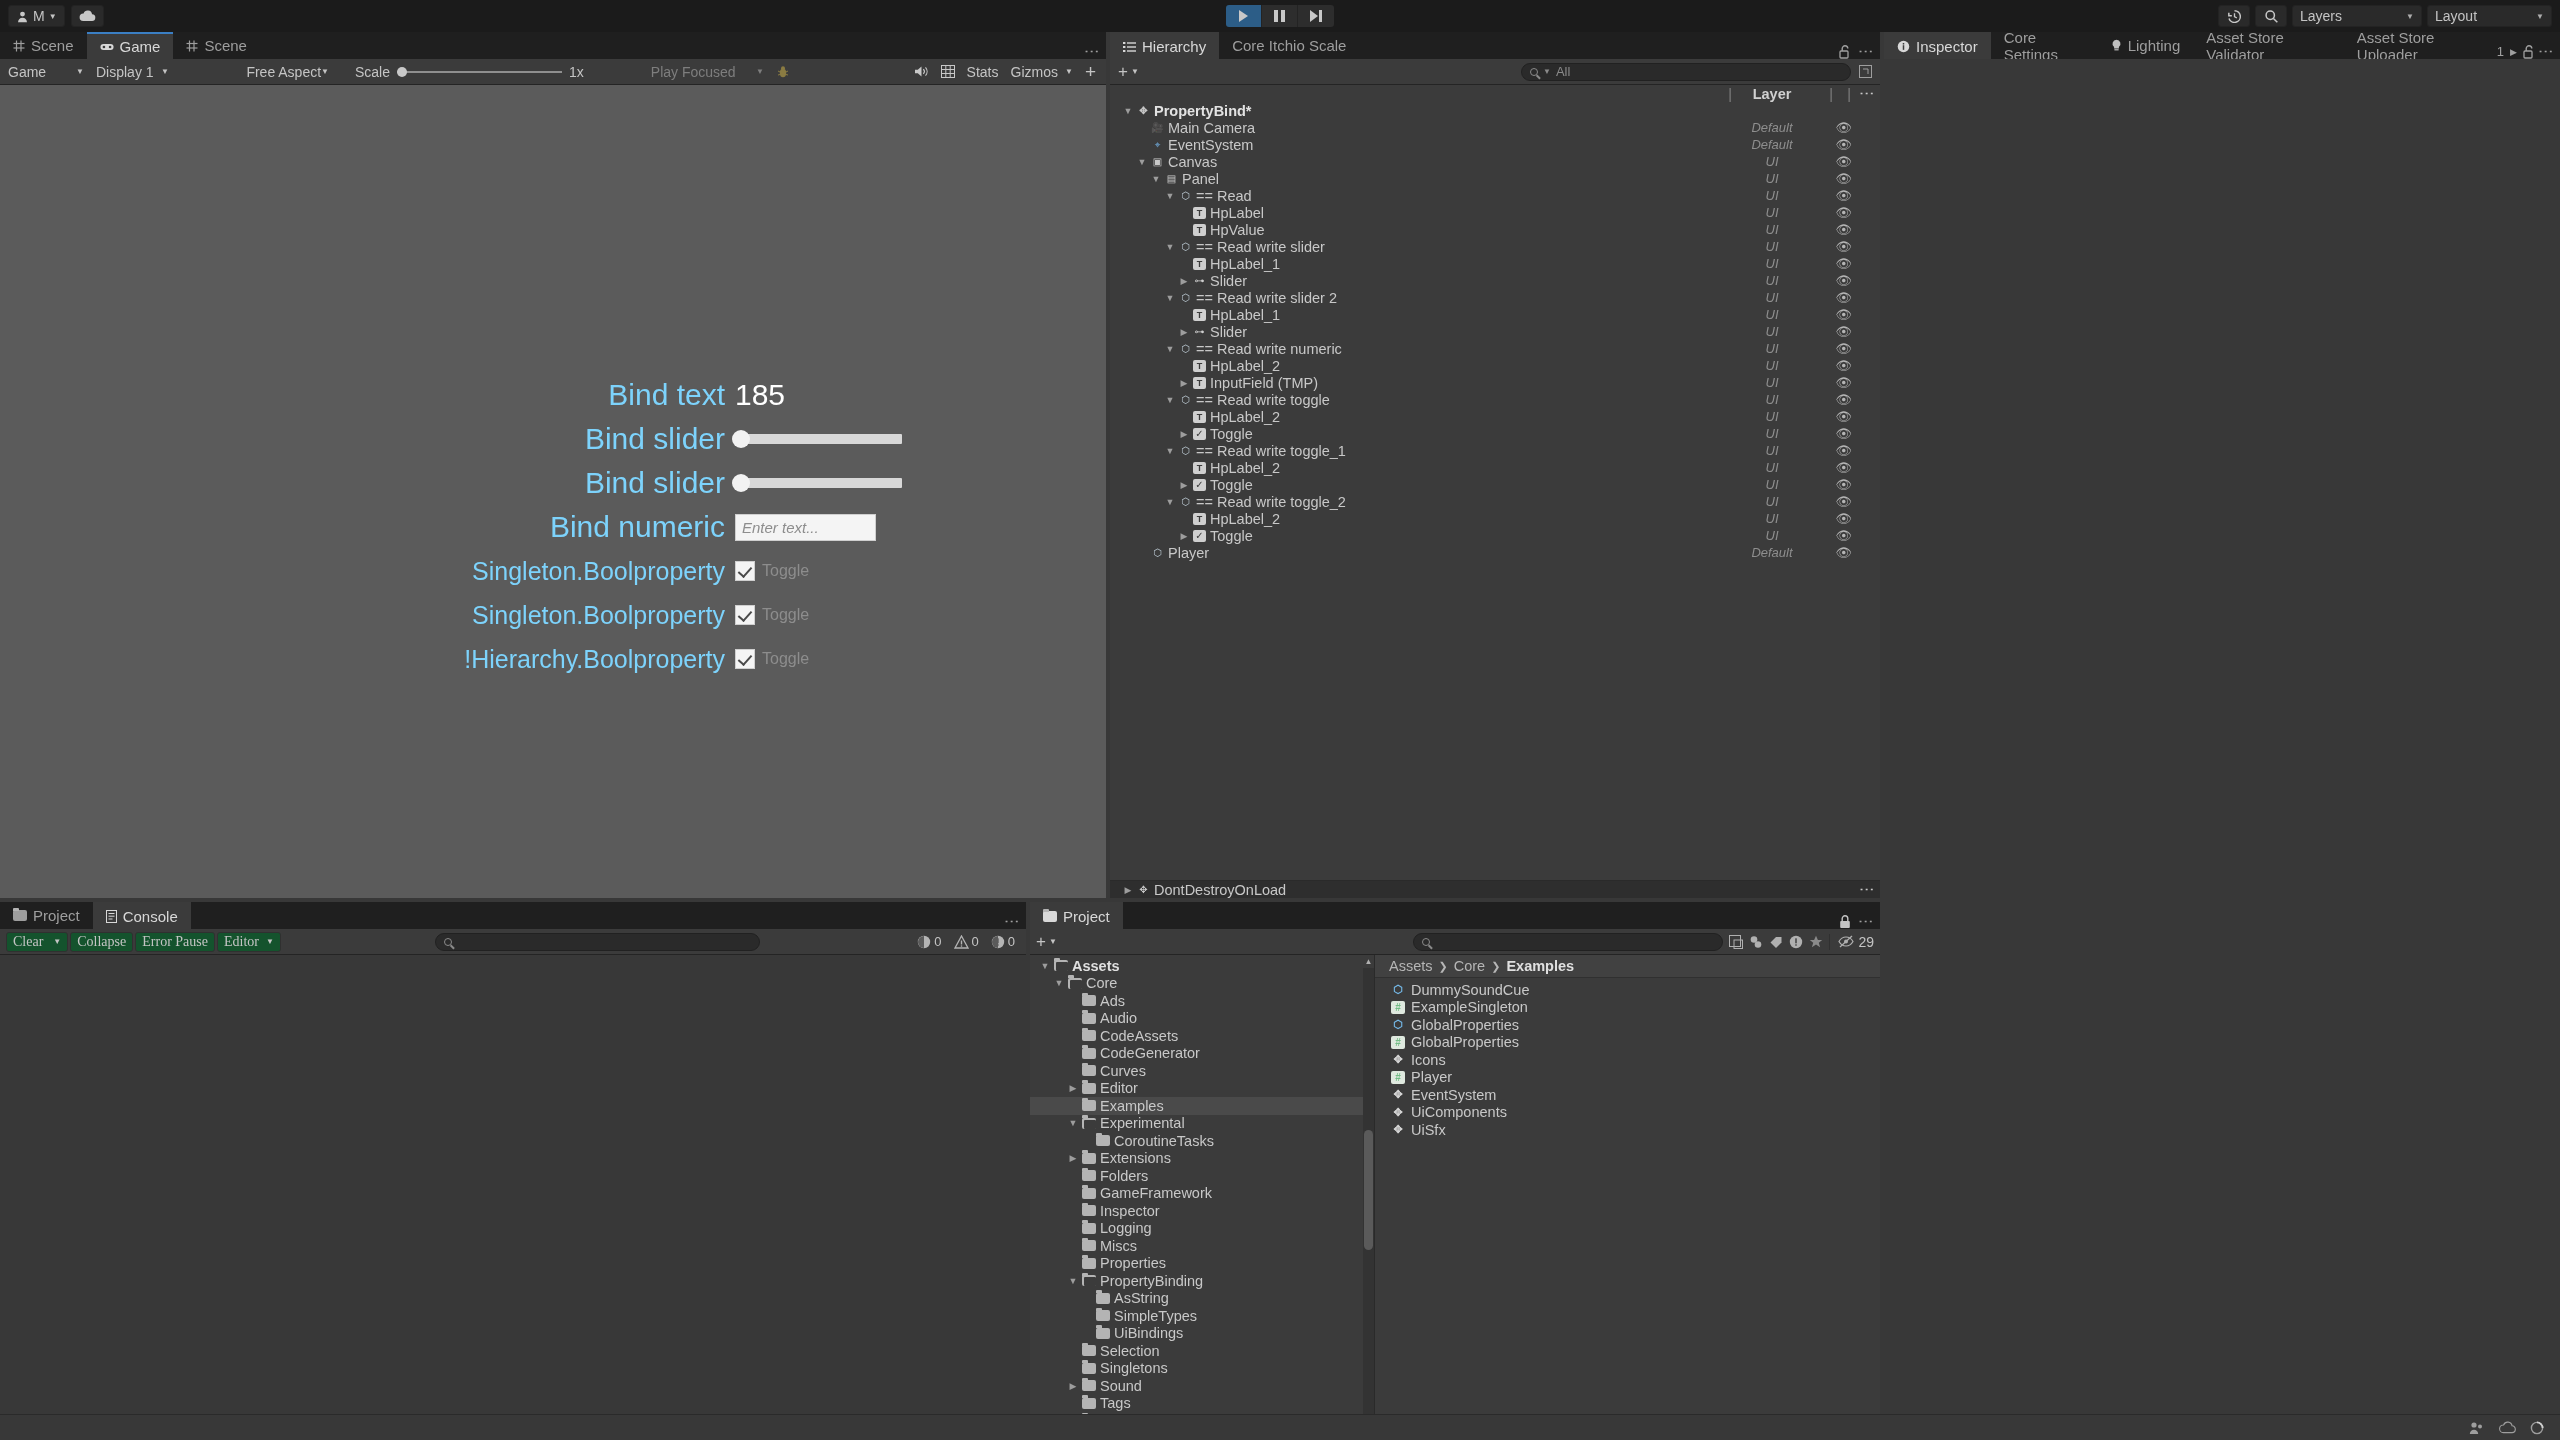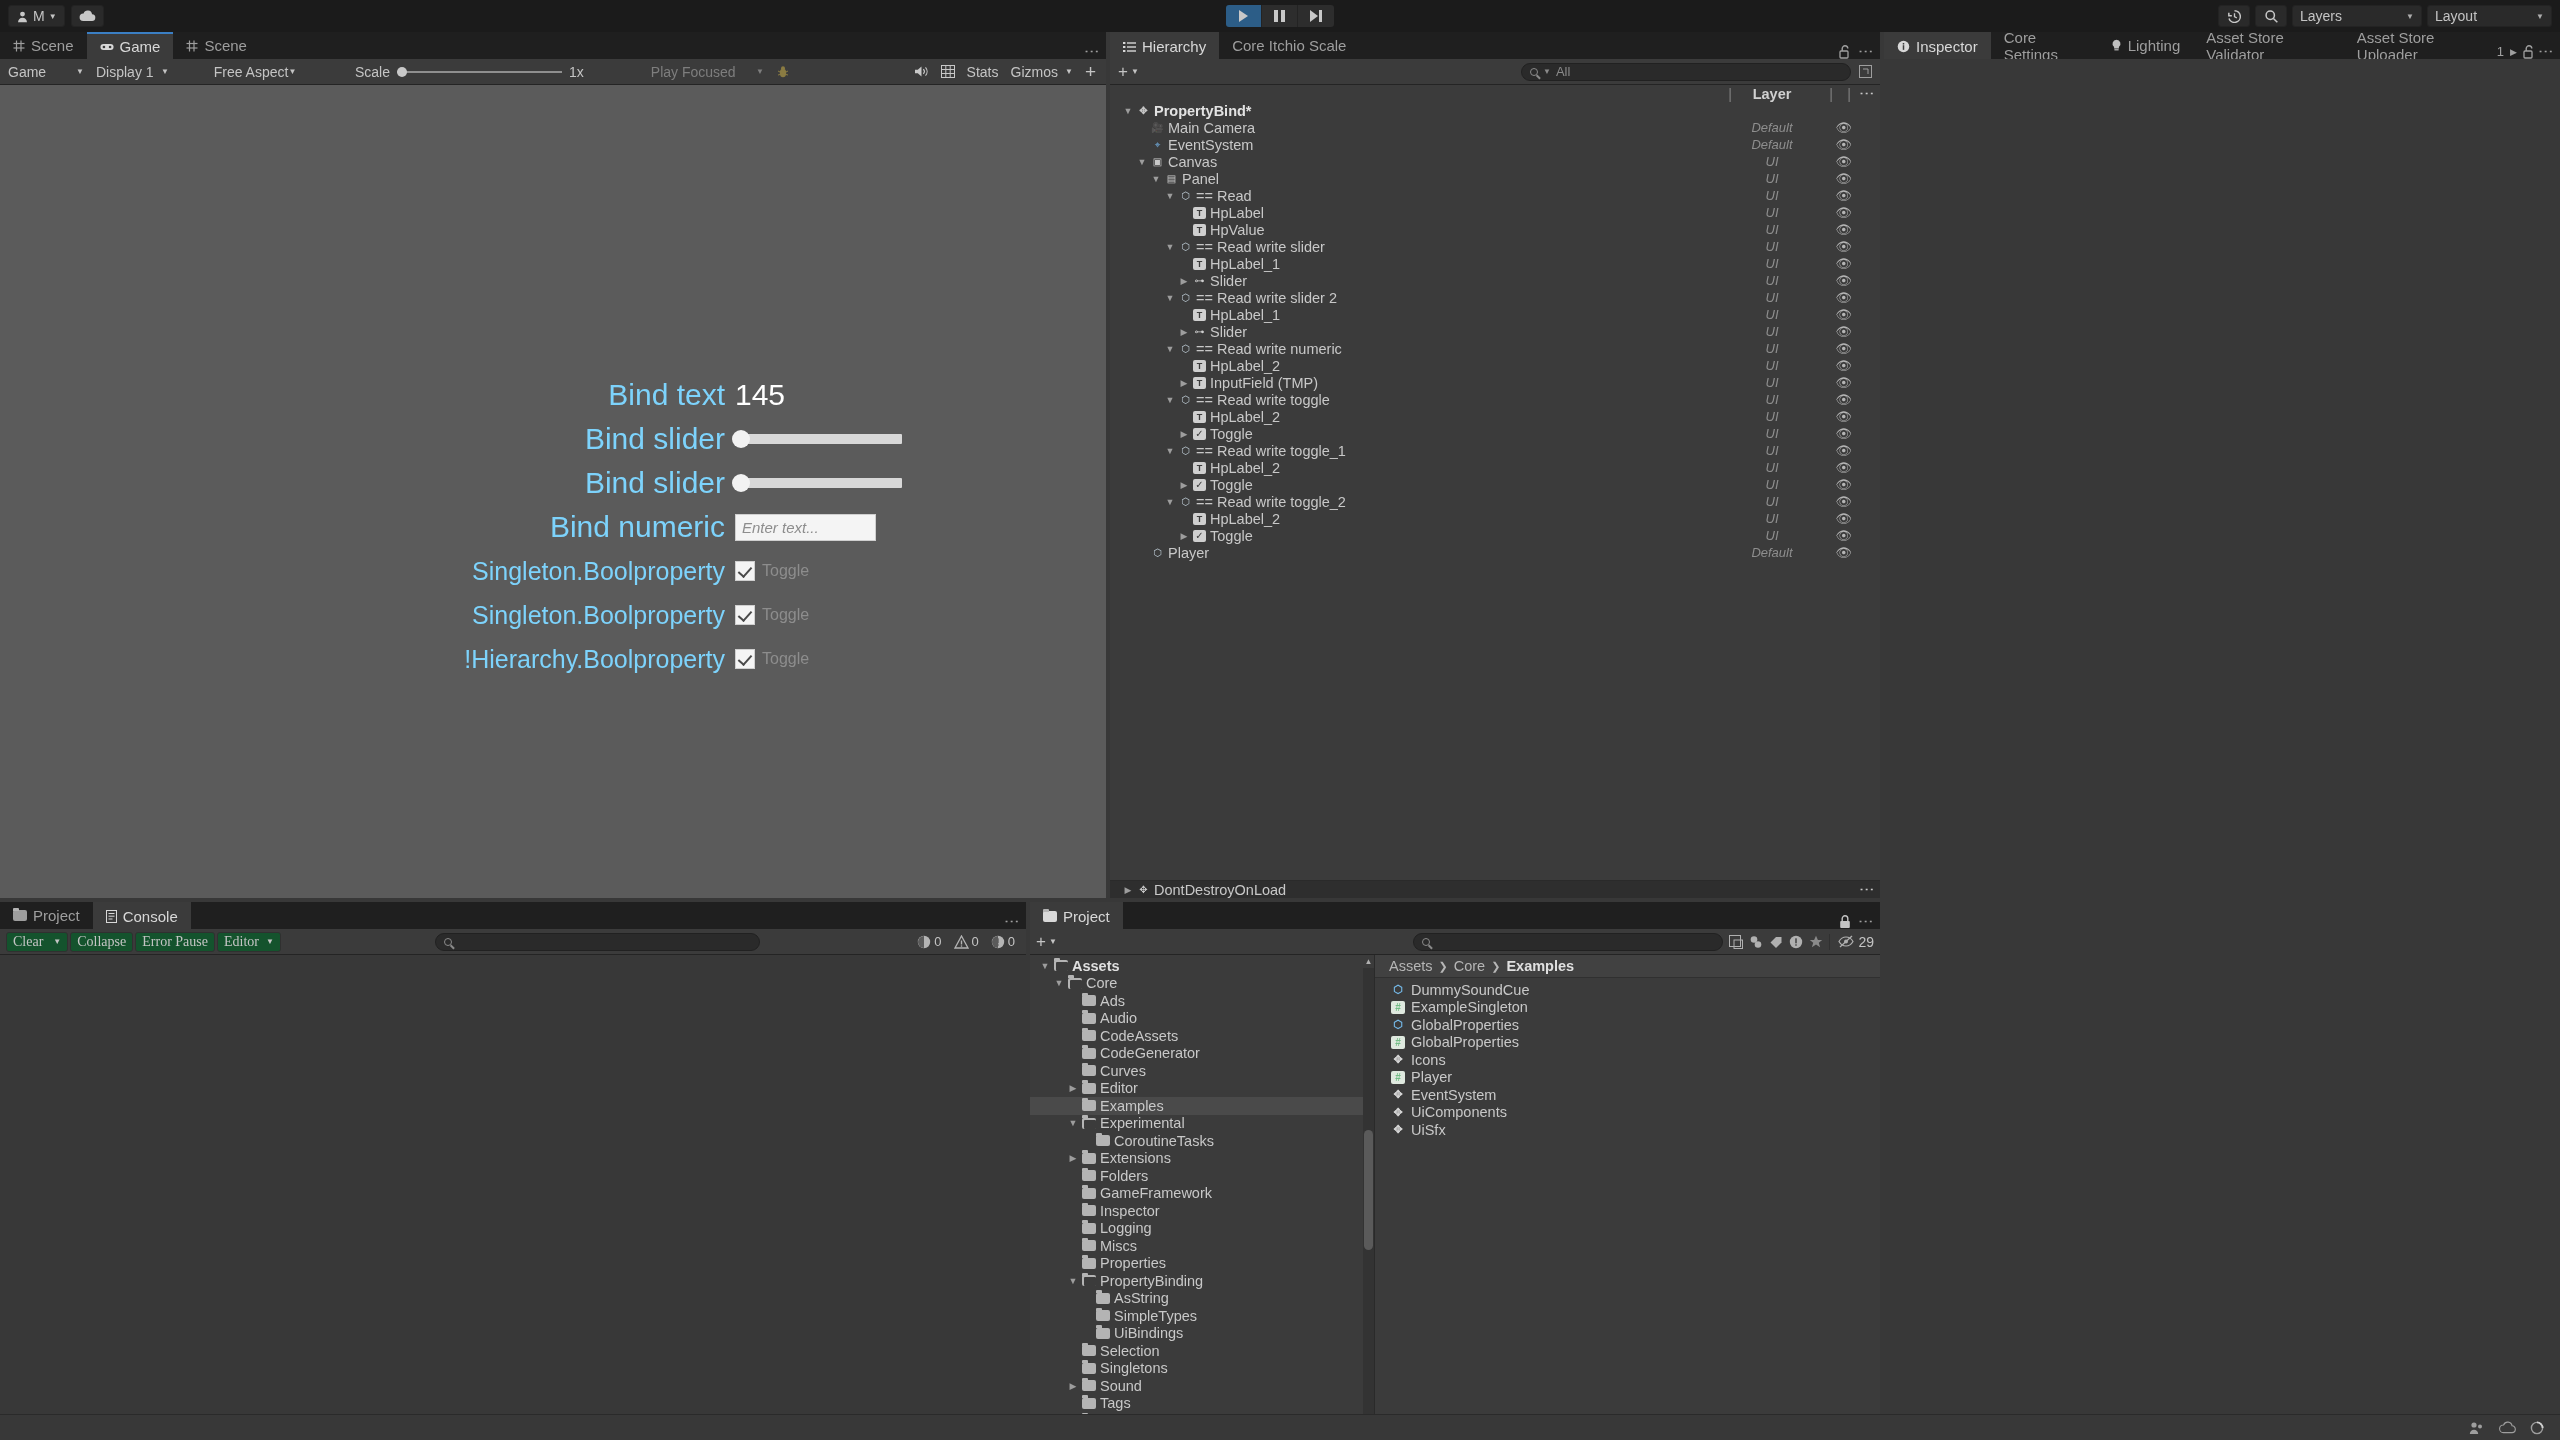--- a/index.html
+++ b/index.html
@@ -242,21 +242,21 @@
 
     <div class="subbar">
       <div class="sub-item" style="width:90px;justify-content:space-between;padding-left:8px;">
         <span>Game</span>
           <span class="cv">▼</span>
       </div>
       <div class="sub-item" style="width:85px;justify-content:space-between;">
         <span>Display 1</span>
           <span class="cv">▼</span>
       </div>
-      <div class="sub-item" style="width:160px;justify-content:center;">
+      <div class="sub-item" style="width:160px;justify-content:flex-end;">
         <span>Free Aspect</span>
           <span class="cv">▼</span>
       </div>
       <div class="sub-item gv-scale" style="margin-left:14px;">
         <span>Scale</span>
         <span class="gv-track">
             <span class="k"></span>
           </span>
         <span>1x</span>
       </div>
@@ -303,21 +303,21 @@
       </div>
       <div class="sub-item" style="font-size:19px;padding-right:10px;">
           <span>+</span>
         </div>
     </div>
 
     <div class="game-surface">
       <div class="game-rows" id="game-rows">
           <div class="grow">
             <div class="lbl big">Bind text</div>
-            <div class="gval">145</div>
+            <div class="gval">185</div>
           </div>
           <div class="grow">
             <div class="lbl big">Bind slider</div>
             <div class="uslider">
               <span class="knob"></span>
             </div>
           </div>
           <div class="grow">
             <div class="lbl big">Bind slider</div>
             <div class="uslider">

